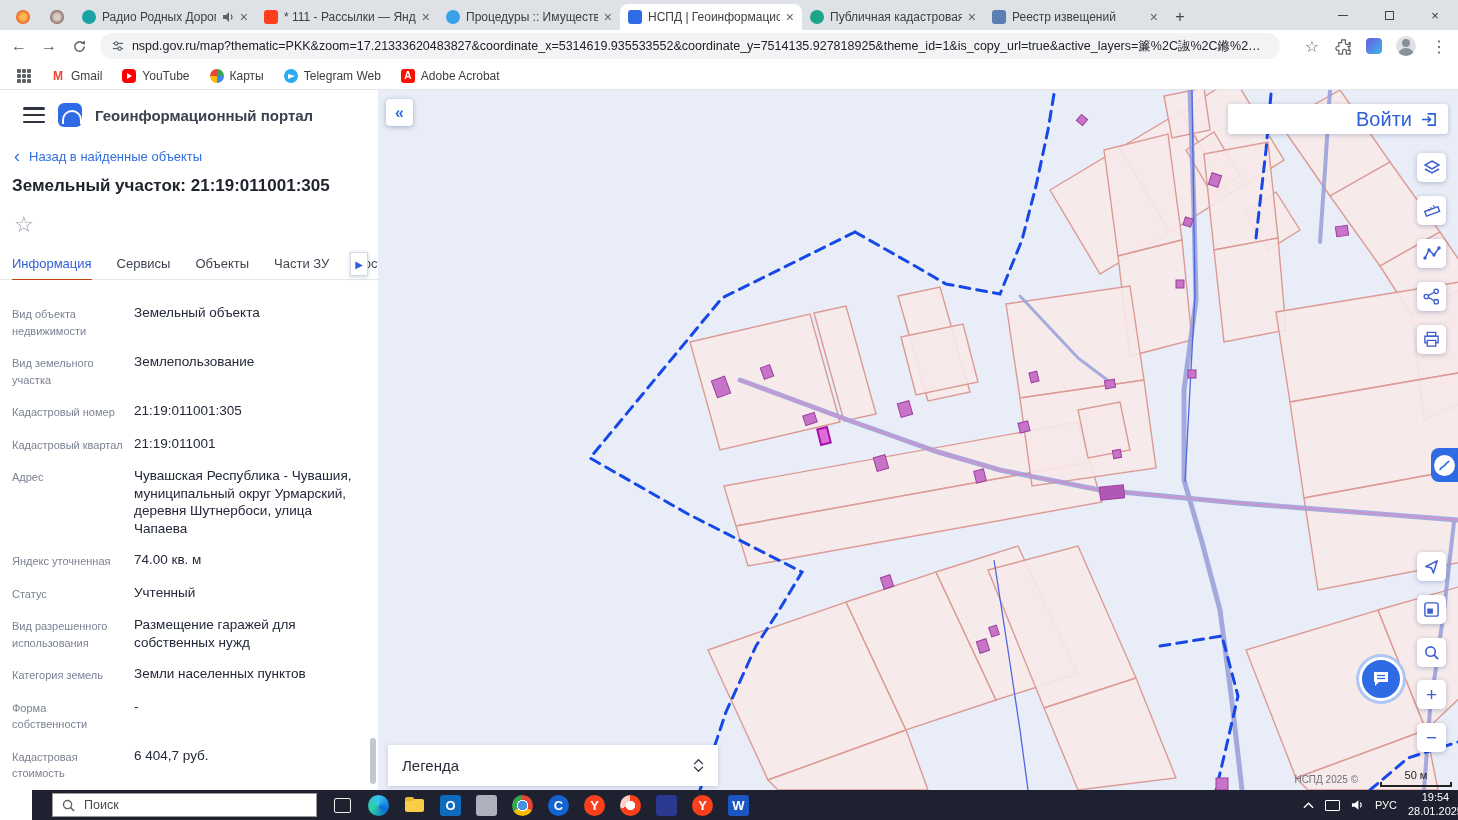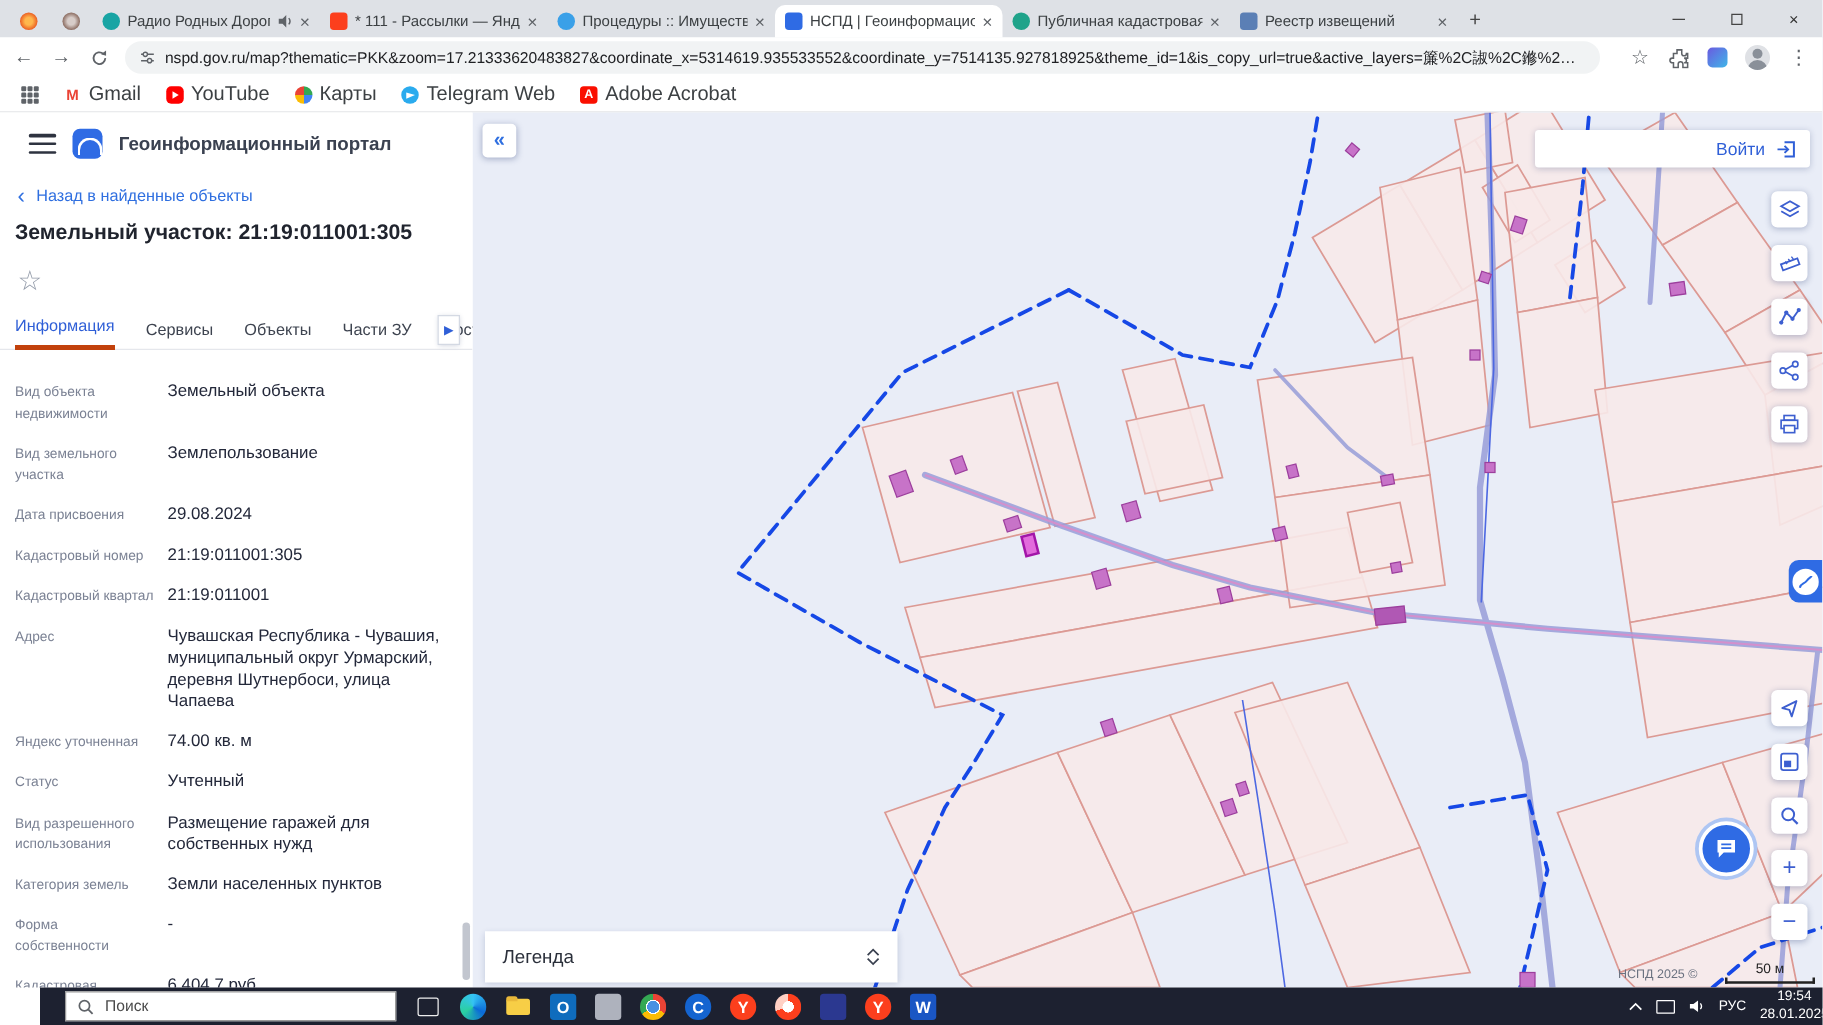--- a/index.html
+++ b/index.html
@@ -37,21 +37,21 @@
   .omnibox { height:26px; background:#f1f3f4; border-radius:14px; display:flex; align-items:center; padding:0 12px; gap:8px; font-size:12.5px; color:#202124; width:1180px; }
   .omni-url { white-space:nowrap; overflow:hidden; text-overflow:ellipsis; }
   .addr-right { display:flex; align-items:center; gap:14px; margin-left:auto; }
   .ext-colored { width:16px; height:16px; border-radius:4px; background:linear-gradient(135deg,#6a5ae0,#3fb6e8); }
   .avatar { width:20px; height:20px; border-radius:50%; background:#dfe1e5; position:relative; overflow:hidden; }
   .avatar::before { content:""; position:absolute; left:6px; top:3px; width:8px; height:8px; border-radius:50%; background:#8a9099; }
   .avatar::after { content:""; position:absolute; left:2px; top:12px; width:16px; height:10px; border-radius:8px 8px 0 0; background:#8a9099; }
 
   
   .bookmarks { position:absolute; top:62px; left:0; right:0; height:28px; background:#fff; border-bottom:1px solid #e3e5e8; display:flex; align-items:center; gap:2px; padding:0 8px; }
-  .bm { display:flex; align-items:center; gap:6px; font-size:16px; color:#3c4043; padding:3px 9px; border-radius:6px; }
+  .bm { display:flex; align-items:flex-start; gap:6px; font-size:12px; color:#3c4043; padding:3px 9px; border-radius:6px; }
   .bmfav { width:14px; height:14px; border-radius:3px; flex:none; }
   .bm-gmail { background:#fff; position:relative; } .bm-gmail::before { content:"M"; position:absolute; inset:0; color:#ea4335; font-size:12px; font-weight:bold; text-align:center; line-height:14px; }
   .bm-yt { background:#ff0000; position:relative; border-radius:4px; } .bm-yt::before { content:""; position:absolute; left:5px; top:4px; border-left:5px solid #fff; border-top:3px solid transparent; border-bottom:3px solid transparent; }
   .bm-maps { background:conic-gradient(#34a853 0 25%, #4285f4 0 50%, #fbbc05 0 75%, #ea4335 0); border-radius:50%; }
   .bm-tg { background:#2aabee; border-radius:50%; position:relative; } .bm-tg::before { content:""; position:absolute; left:4px; top:5px; border-left:7px solid #fff; border-top:2px solid transparent; border-bottom:3px solid transparent; }
   .bm-acr { background:#fa0f00; border-radius:3px; position:relative; } .bm-acr::before { content:"A"; position:absolute; inset:0; color:#fff; font-size:10px; font-weight:bold; text-align:center; line-height:14px; }
   .appsgrid { width:14px; height:14px; display:grid; grid-template-columns:repeat(3,4px); grid-template-rows:repeat(3,4px); gap:1px; }
   .appsgrid i { background:#5f6368; border-radius:1px; }
 
   
@@ -62,33 +62,33 @@
   .geo-logo { width:24px; height:24px; border-radius:6px; background:#2f6be4; position:relative; flex:none; }
   .geo-logo::before { content:""; position:absolute; left:4px; top:7px; width:16px; height:12px; border:2.5px solid #fff; border-bottom:none; border-radius:10px 10px 0 0; }
   .brand { font-size:15px; font-weight:700; color:#3a4150; }
   .backlink { display:flex; align-items:center; gap:9px; color:#2f6fe0; font-size:13px; margin:18px 12px 0 14px; height:20px; }
   .backlink .chev { font-size:18px; line-height:1; }
   .obj-title { margin:10px 12px 0 12px; font-size:17px; font-weight:700; color:#20242e; height:22px; }
   .star-row { margin:16px 12px 0 14px; height:24px; }
   .star { font-size:22px; color:#949caa; line-height:1; }
   .tabsrow { margin-top:14px; height:28px; display:flex; align-items:flex-end; border-bottom:1px solid #e5e7ec; padding:0 12px; position:relative; }
   .ptab { font-size:13px; color:#3e4450; padding:0 0 8px 0; margin-right:25px; white-space:nowrap; }
-  .ptab.active { color:#2f5fd7; border-bottom:4px solid #c2410c; margin-bottom:-1px; }
+  .ptab.active { color:#2f5fd7; border-bottom:1px solid #c2410c; margin-bottom:-1px; }
   .tab-arrow { position:absolute; right:10px; bottom:3px; width:18px; height:24px; background:#fff; border:1px solid #d4d9e3; box-shadow:0 1px 4px rgba(30,50,100,.22); color:#2f5fd7; display:flex; align-items:center; justify-content:center; font-size:10px; }
   .fields { padding:24px 10px 0 12px; }
   .frow { display:flex; gap:10px; margin-bottom:14px; }
   .flabel { width:112px; flex:none; font-size:11px; color:#7b8294; line-height:1.5; padding-top:2px; }
   .fvalue { font-size:13.5px; color:#23283a; line-height:1.3; }
   .panel-scroll { position:absolute; right:2px; bottom:6px; width:6px; height:46px; border-radius:3px; background:#c2c6cf; }
 
   
   .map { position:absolute; top:90px; left:378px; width:1080px; height:700px; background:#e9edf7; overflow:hidden; }
   .map svg.basemap { position:absolute; left:0; top:0; }
   .collapse-btn { position:absolute; left:8px; top:9px; width:27px; height:27px; background:#fff; border-radius:4px; color:#2f6fe0; font-size:16px; font-weight:bold; display:flex; align-items:center; justify-content:center; box-shadow:0 1px 5px rgba(30,50,110,.35); z-index:5; }
-  .login-bar { position:absolute; left:850px; top:14px; width:220px; height:30px; background:#fff; border-radius:3px; display:flex; align-items:center; justify-content:flex-end; gap:9px; padding:0 10px; box-shadow:0 1px 5px rgba(30,50,110,.25); color:#2f5fd7; font-size:14px; z-index:5; }
+  .login-bar { position:absolute; left:850px; top:14px; width:220px; height:30px; background:#fff; border-radius:3px; display:flex; align-items:center; justify-content:flex-end; gap:9px; padding:0 10px; box-shadow:0 1px 5px rgba(30,50,110,.25); color:#2f5fd7; font-size:20px; z-index:5; }
   .tools { position:absolute; right:12px; top:63px; display:flex; flex-direction:column; gap:14px; z-index:5; }
   .tools2 { top:462px; }
   .toolz { top:590px; }
   .tool { width:29px; height:29px; background:#fff; border-radius:5px; display:flex; align-items:center; justify-content:center; box-shadow:0 1px 5px rgba(30,50,110,.3); color:#3d5fd0; font-size:19px; }
   .draw-tile { position:absolute; right:0; top:358px; width:27px; height:34px; background:#2f6be4; border-radius:8px 0 0 8px; display:flex; align-items:center; justify-content:center; z-index:5; }
   .draw-circ { width:21px; height:21px; background:#fff; border-radius:50%; display:flex; align-items:center; justify-content:center; }
   .chat-fab { position:absolute; left:981px; top:567px; width:44px; height:44px; border-radius:50%; background:#2f6be4; border:3px solid #fff; box-shadow:0 0 0 3px #aec6f3; display:flex; align-items:center; justify-content:center; z-index:5; }
   .legend { position:absolute; left:10px; top:655px; width:330px; height:41px; background:#fff; display:flex; align-items:center; padding:0 14px; box-shadow:0 1px 5px rgba(30,50,110,.2); z-index:5; }
   .legend-label { font-size:15px; color:#2a2f3a; }
   .legend-toggle { margin-left:auto; display:flex; flex-direction:column; gap:1px; color:#3a4150; }
@@ -270,24 +270,20 @@
       <span class="tab-arrow">▶</span>
     </div>
     <div class="fields">
       <div class="frow">
           <span class="flabel">Вид объекта недвижимости</span>
           <span class="fvalue">Земельный объекта</span>
         </div>
       <div class="frow">
           <span class="flabel">Вид земельного участка</span>
           <span class="fvalue">Землепользование</span>
-        </div>
-      <div class="frow">
-          <span class="flabel">Дата присвоения</span>
-          <span class="fvalue">29.08.2024</span>
         </div>
       <div class="frow">
           <span class="flabel">Кадастровый номер</span>
           <span class="fvalue">21:19:011001:305</span>
         </div>
       <div class="frow">
           <span class="flabel">Кадастровый квартал</span>
           <span class="fvalue">21:19:011001</span>
         </div>
       <div class="frow">

